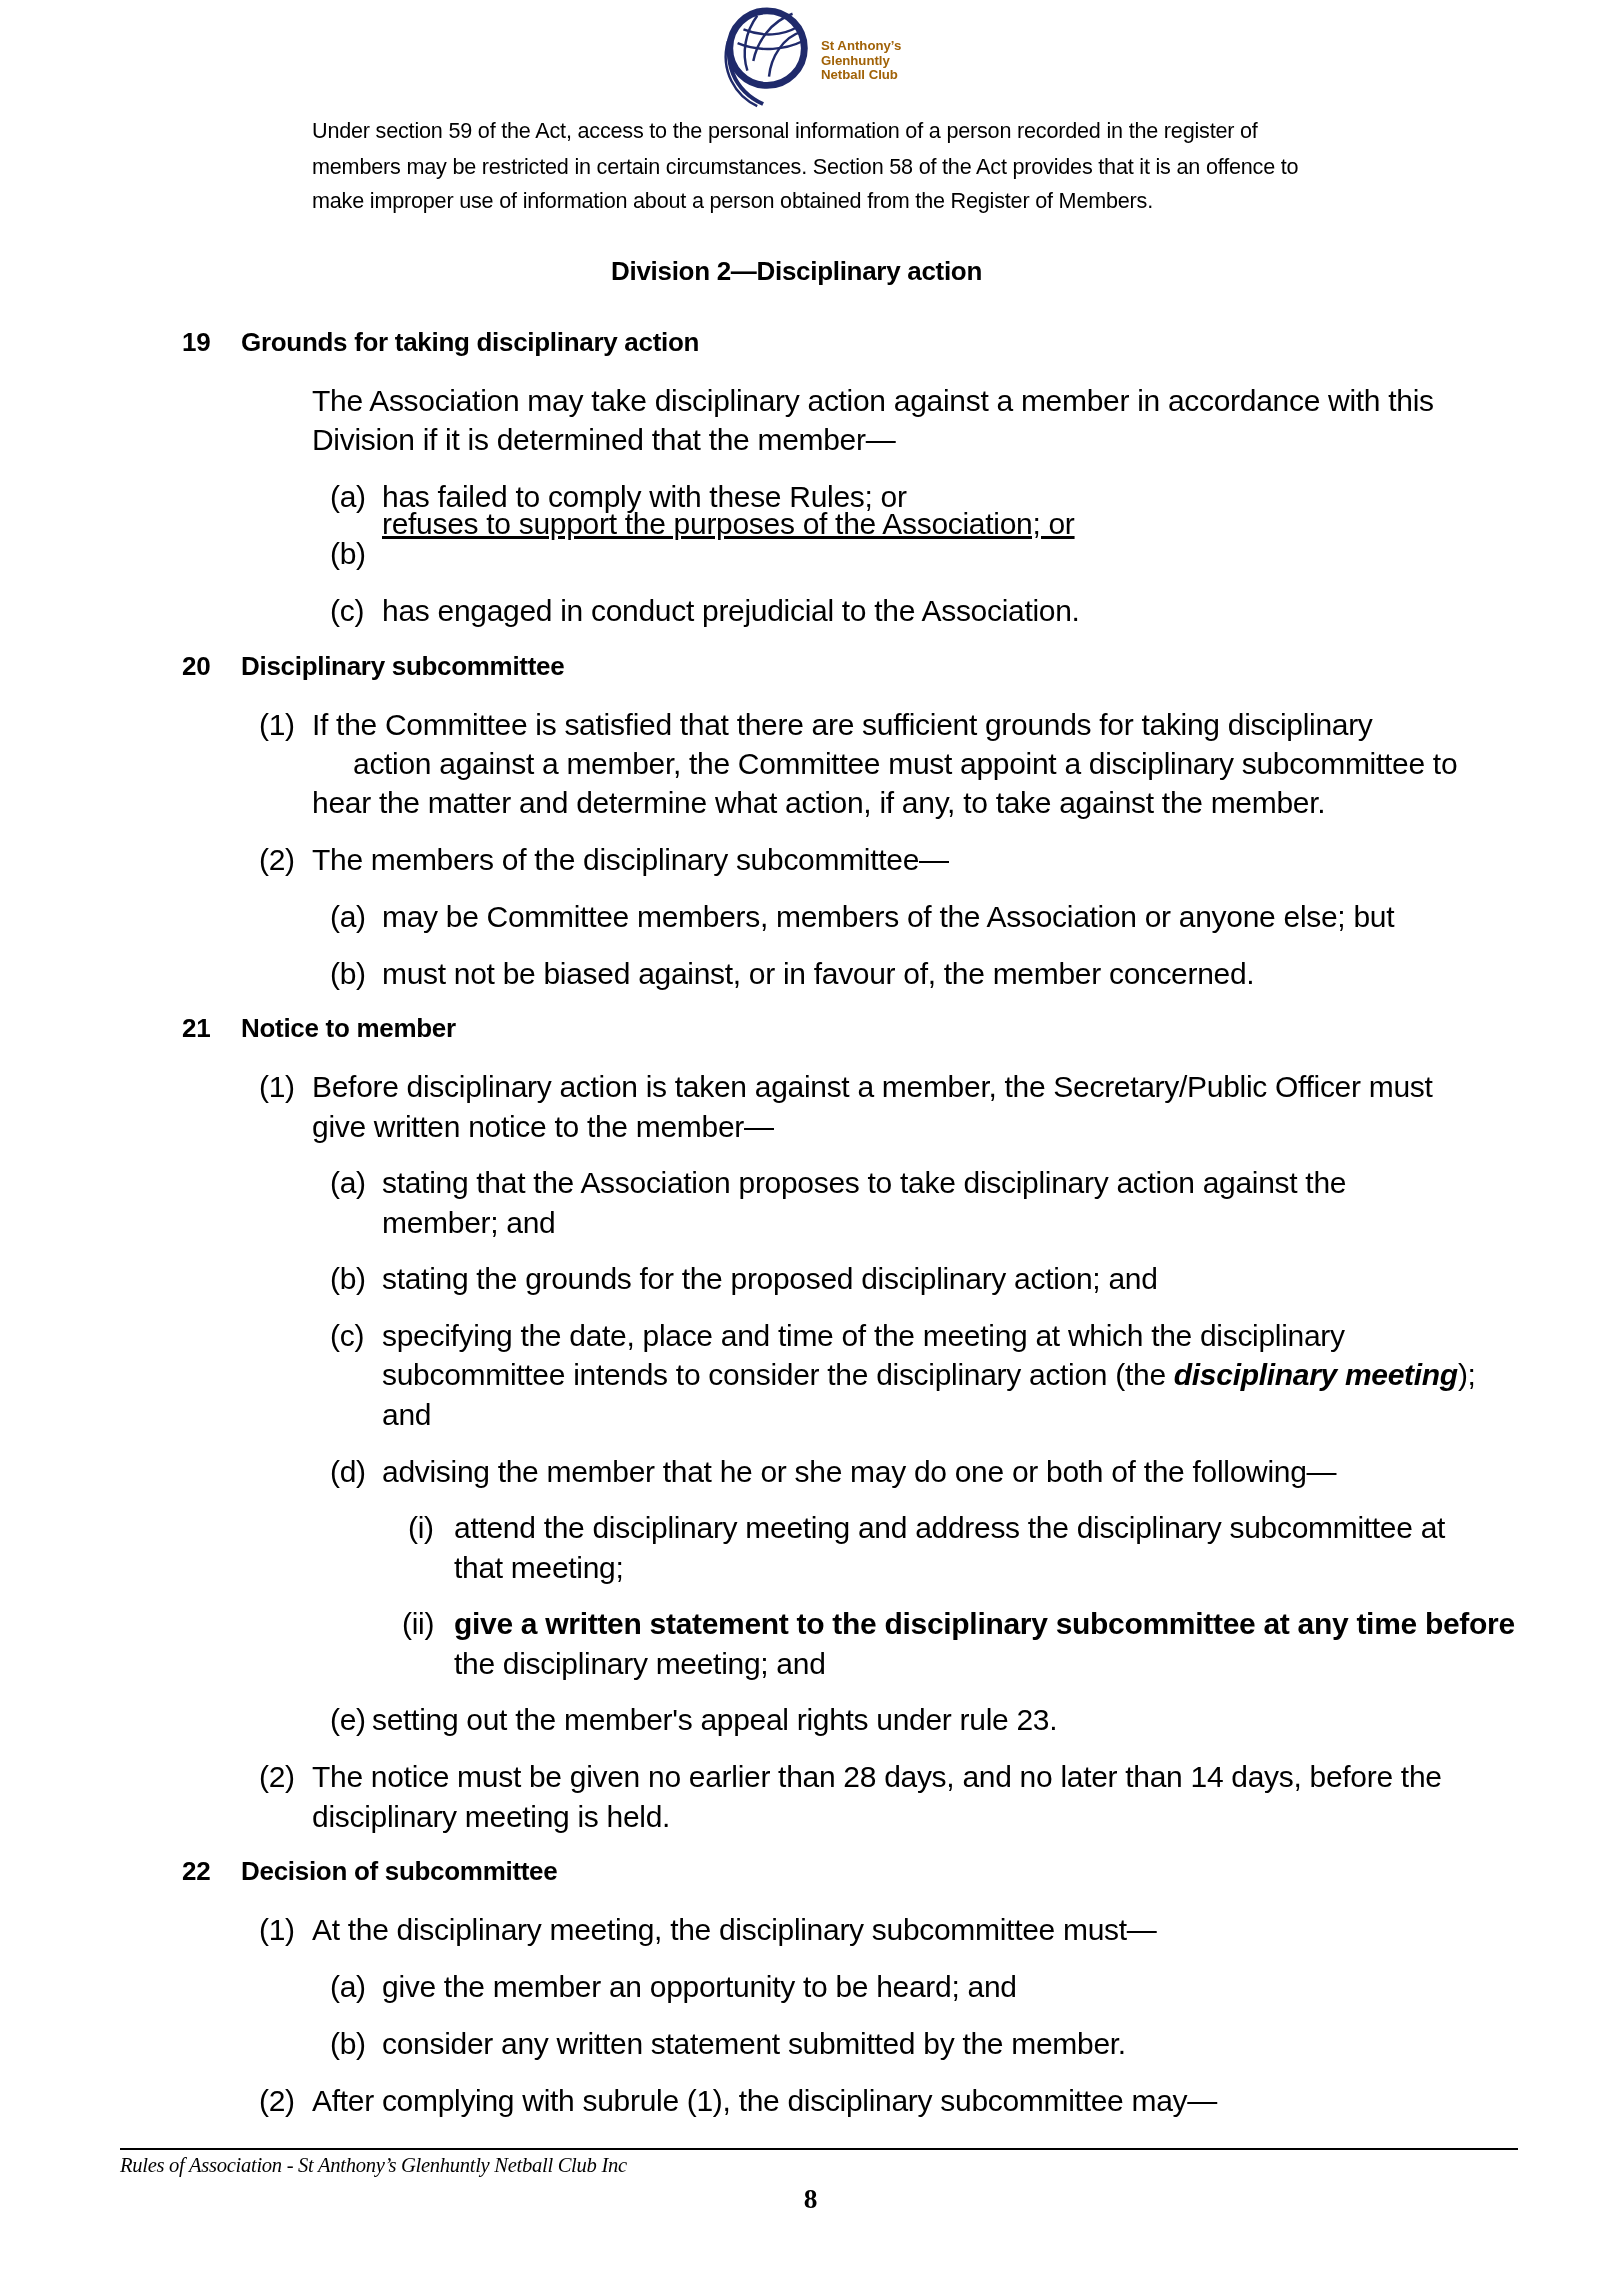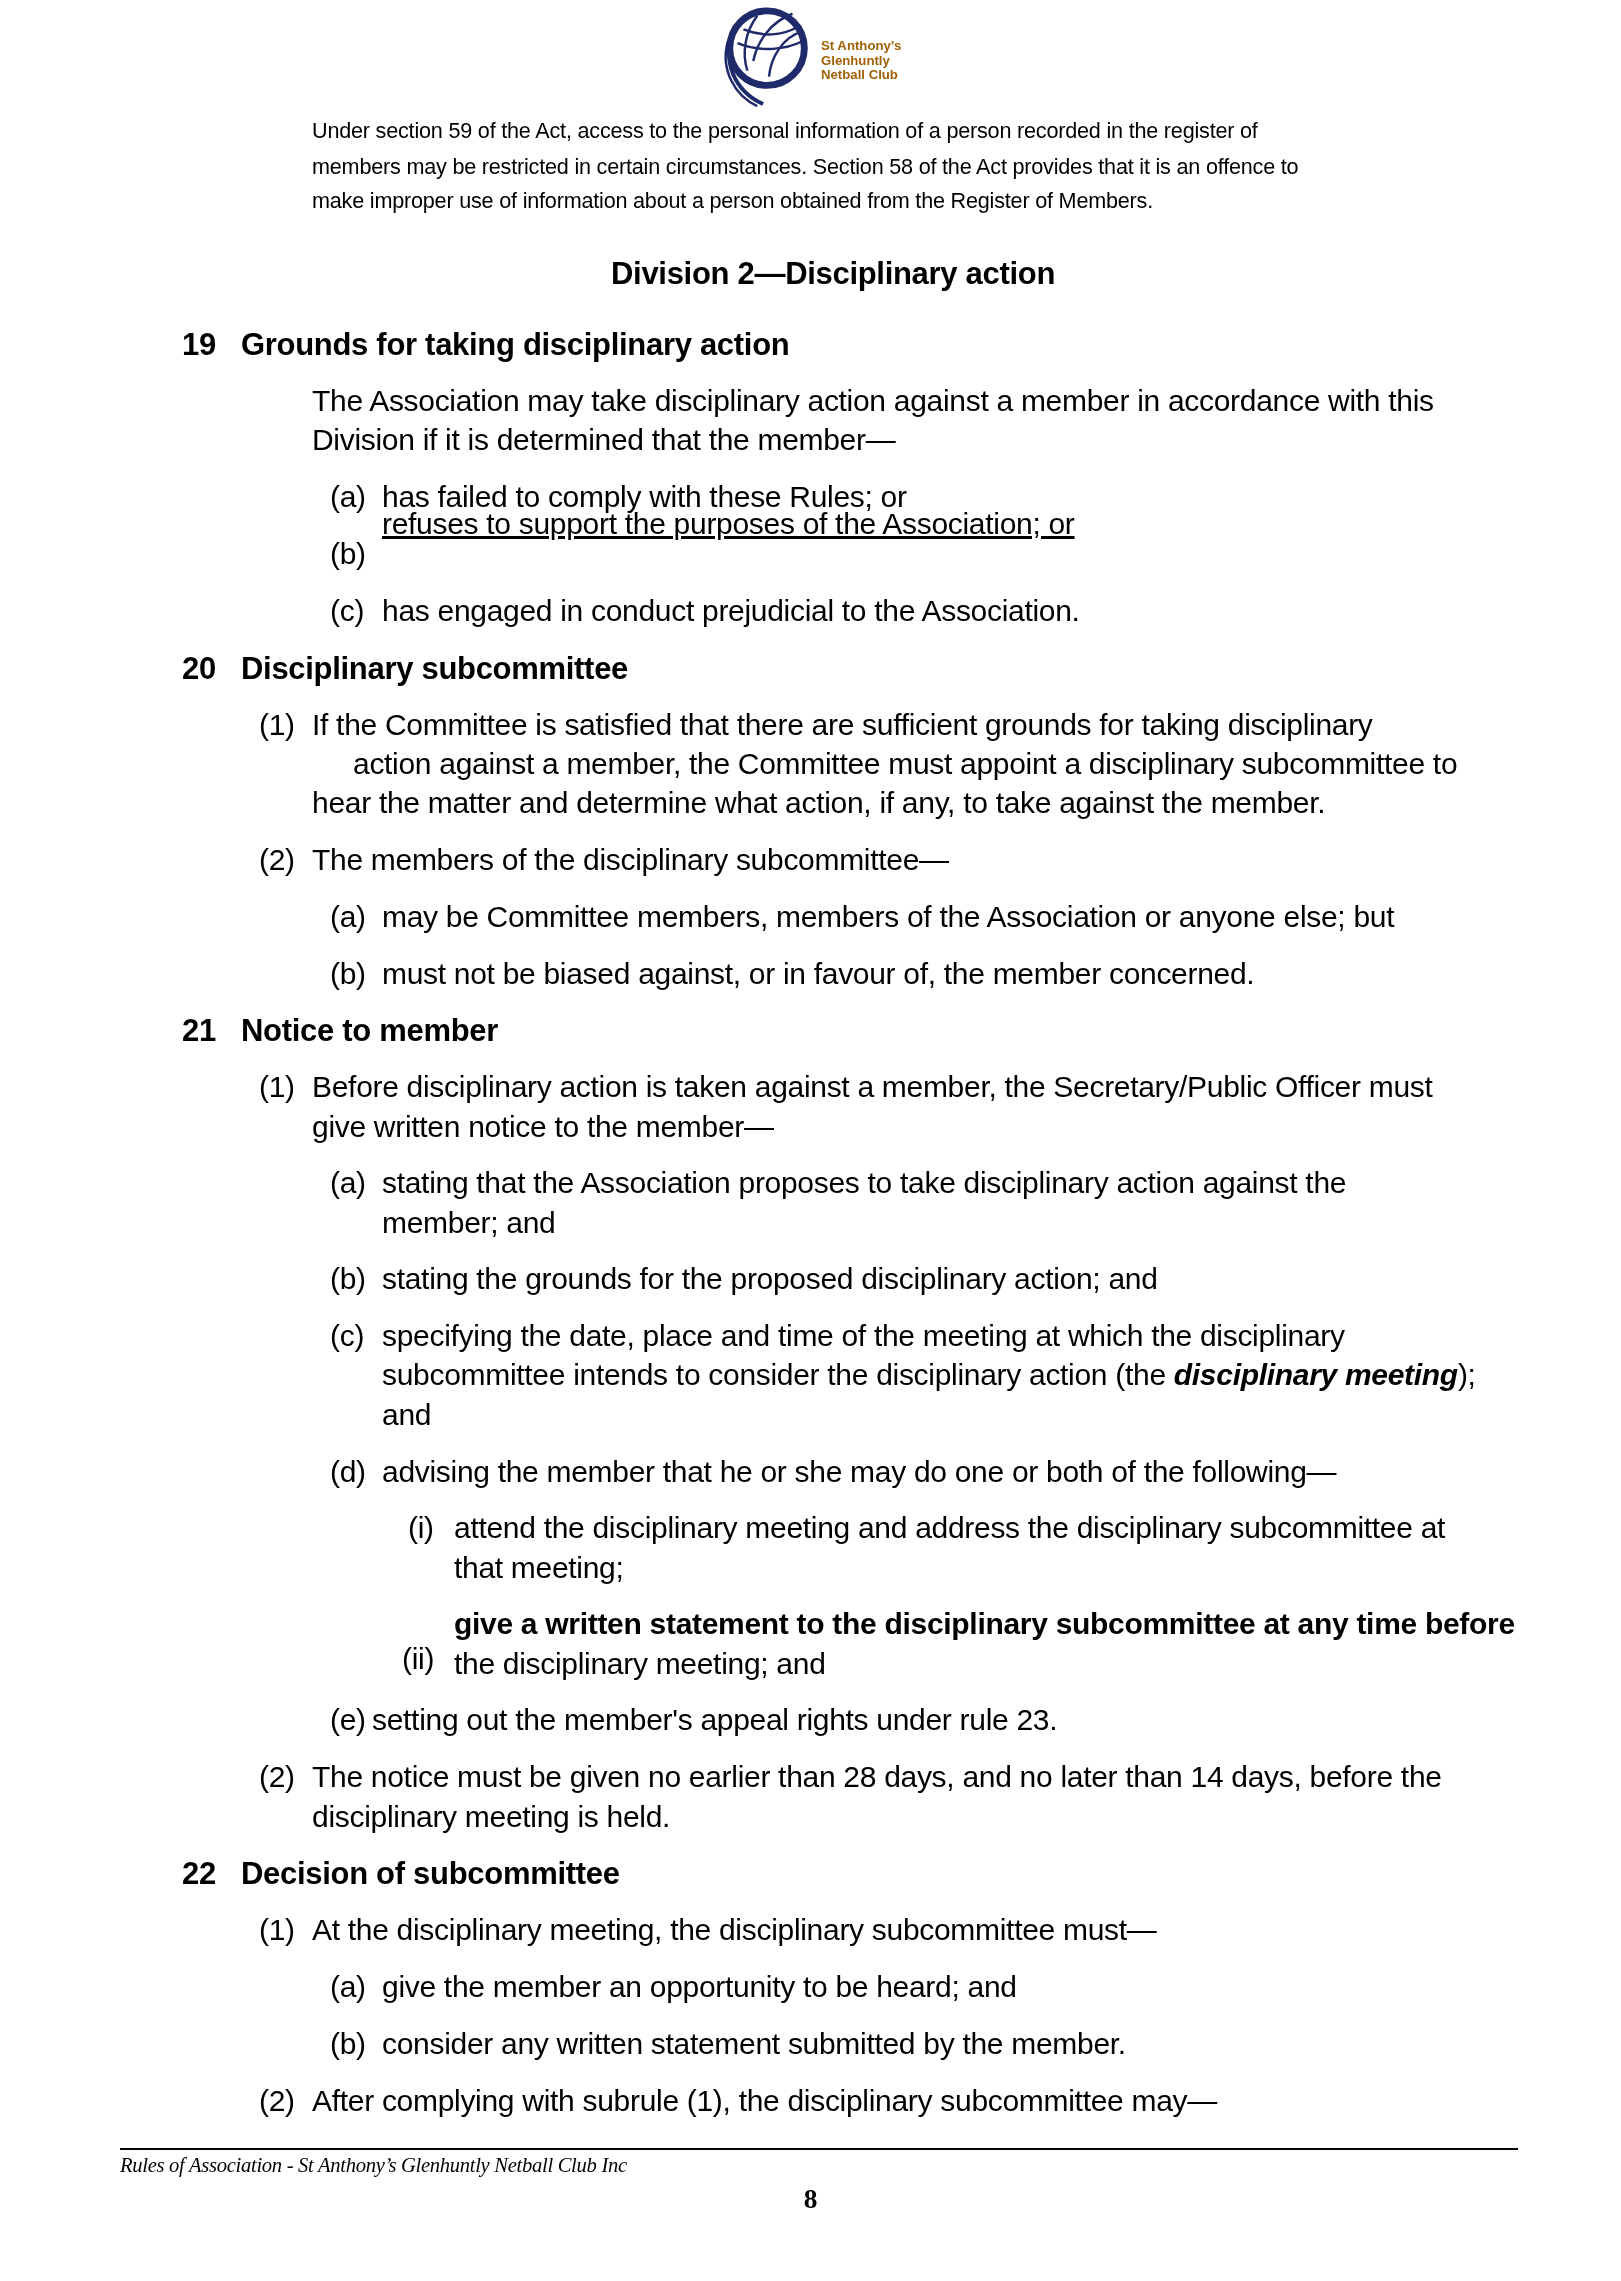--- a/index.html
+++ b/index.html
@@ -4,21 +4,21 @@
 <style>
   html, body { margin: 0; padding: 0; background: #ffffff; }
   body { width: 1621px; height: 2282px; position: relative; overflow: hidden;
          font-family: "Liberation Sans", sans-serif; color: #000; }
   .abs { position: absolute; white-space: nowrap; }
   .logo { position: absolute; left: 714px; top: 2px; width: 216px; height: 106px; }
   .logo-text { position: absolute; left: 821px; top: 39px; font-family: "Liberation Sans", sans-serif;
                font-weight: bold; font-size: 13.2px; line-height: 14.7px; color: #a16207; }
   .intro { font-size: 21.6px; letter-spacing: -0.2px; }
   .body { font-size: 30px; letter-spacing: -0.3px; }
-  .heading { font-size: 31px; font-weight: bold; letter-spacing: -0.3px; }
+  .heading { font-size: 26px; font-weight: bold; letter-spacing: -0.3px; }
   .footer-line { position: absolute; left: 120px; top: 2148px; width: 1398px; height: 2px; background: #000; }
   .footer-text { position: absolute; left: 120px; top: 2154px; font-family: "Liberation Serif", serif;
                  font-style: italic; font-size: 20.6px; letter-spacing: -0.3px; }
   .page-num { position: absolute; left: 0; width: 1621px; text-align: center; top: 2184px;
               font-family: "Liberation Serif", serif; font-weight: bold; font-size: 27.4px; }
   em.bi { font-weight: bold; font-style: italic; }
 </style>
 </head>
 <body>
 
@@ -88,21 +88,21 @@
 <div class="abs body" style="left:382px;top:1358px;"><span>subcommittee intends to consider the disciplinary action (the </span><em class="bi">disciplinary meeting</em><span>);</span></div>
 <div class="abs body" style="left:382px;top:1398px;">and</div>
 
 <div class="abs body" style="left:330px;top:1455px;">(d)</div>
 <div class="abs body" style="left:382px;top:1455px;">advising the member that he or she may do one or both of the following—</div>
 
 <div class="abs body" style="left:408px;top:1511px;">(i)</div>
 <div class="abs body" style="left:454px;top:1511px;">attend the disciplinary meeting and address the disciplinary subcommittee at</div>
 <div class="abs body" style="left:454px;top:1551px;">that meeting;</div>
 
-<div class="abs body" style="left:402px;top:1642px;text-align:center;">(ii)</div>
+<div class="abs body" style="left:402px;top:1607px;text-align:center;">(ii)</div>
 <div class="abs body" style="left:454px;top:1607px;font-weight:bold;">give a written statement to the disciplinary subcommittee at any time before</div>
 <div class="abs body" style="left:454px;top:1647px;">the disciplinary meeting; and</div>
 
 <div class="abs body" style="left:330px;top:1703px;">(e)</div>
 <div class="abs body" style="left:372px;top:1703px;">setting out the member's appeal rights under rule 23.</div>
 
 <div class="abs body" style="left:259px;top:1760px;">(2)</div>
 <div class="abs body" style="left:312px;top:1760px;">The notice must be given no earlier than 28 days, and no later than 14 days, before the</div>
 <div class="abs body" style="left:312px;top:1800px;">disciplinary meeting is held.</div>
 

